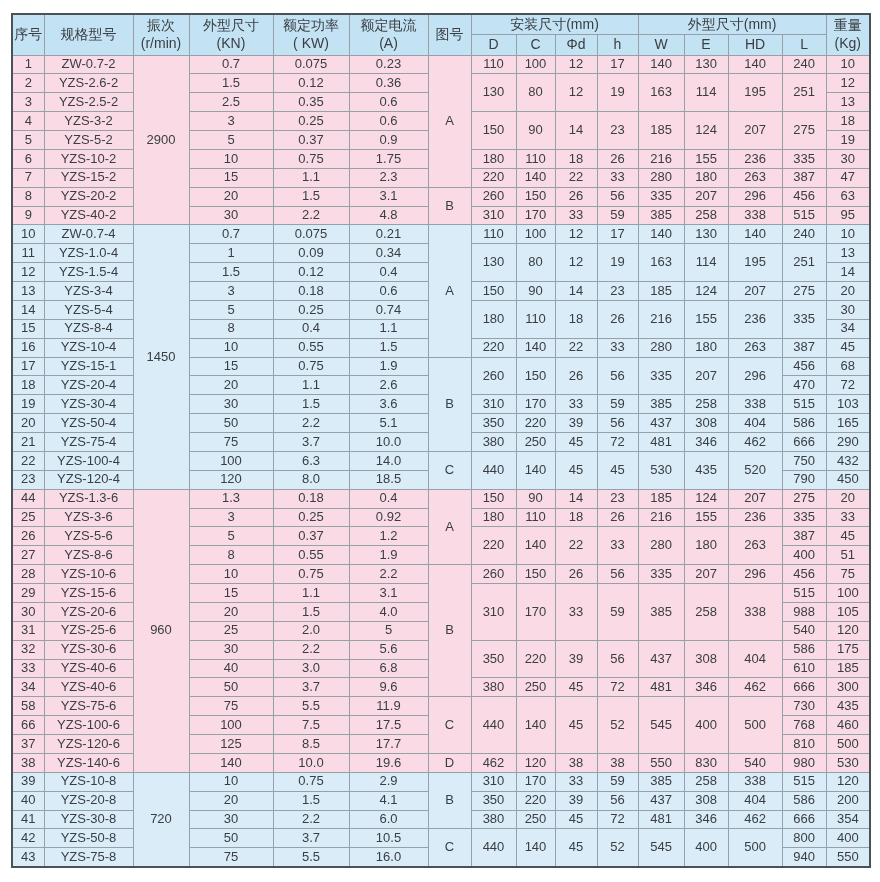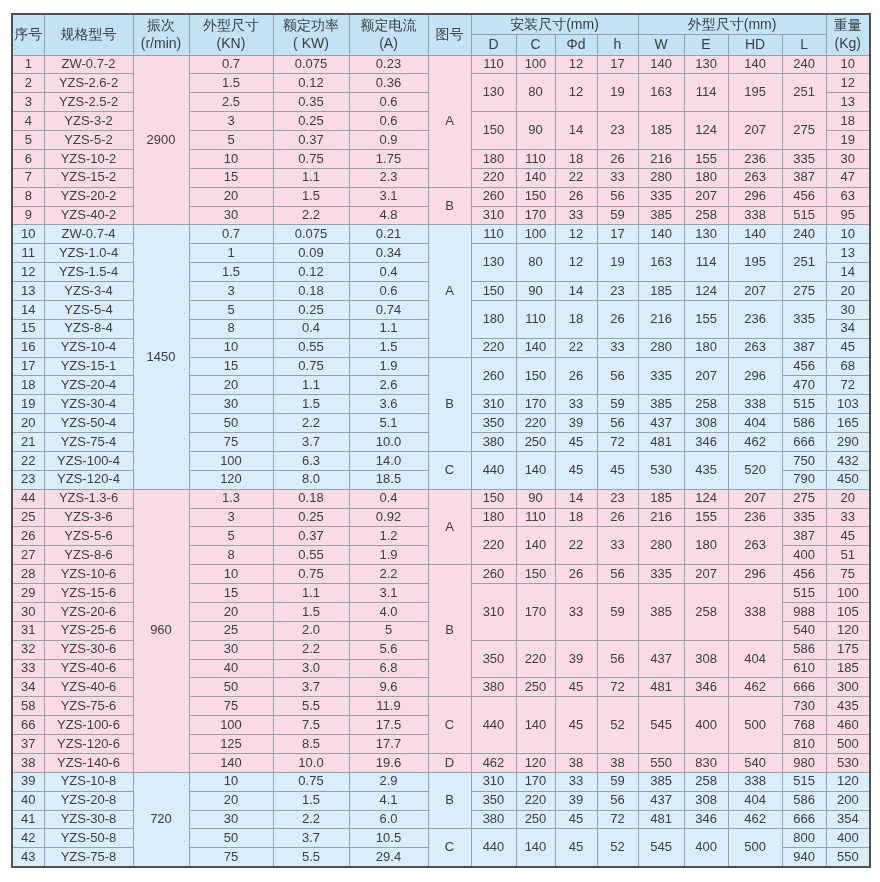--- a/index.html
+++ b/index.html
@@ -681,19 +681,19 @@
           <td rowspan="2">400</td>
           <td rowspan="2">500</td>
           <td>800</td>
           <td>400</td>
         </tr>
         <tr class="blue">
           <td>43</td>
           <td class="model">YZS-75-8</td>
           <td>75</td>
           <td>5.5</td>
-          <td>29.4</td>
+          <td>16.0</td>
           <td>940</td>
           <td>550</td>
         </tr>
       </tbody>
   </table>
 </div>
 
 </body></html>

